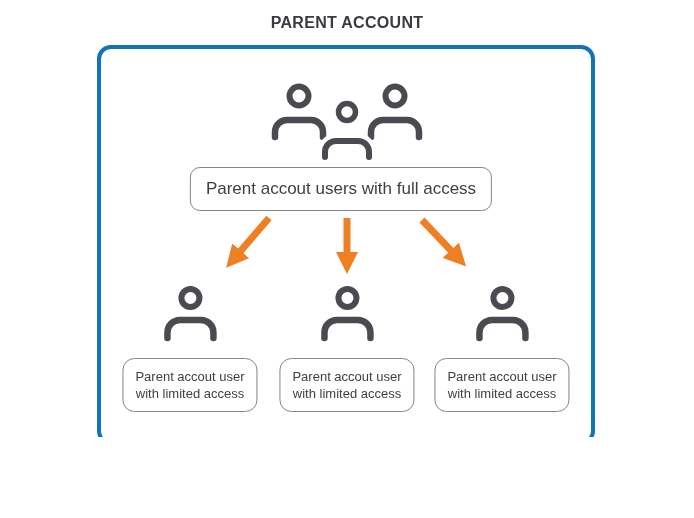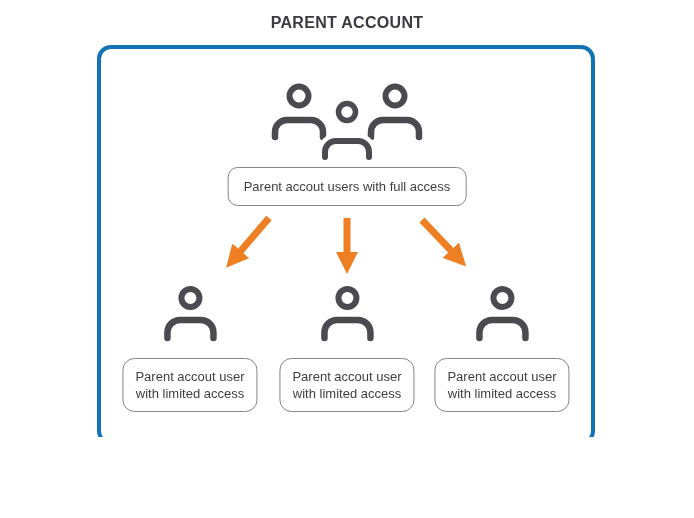--- a/index.html
+++ b/index.html
@@ -29,22 +29,22 @@
     position:absolute;left:246px;top:32px;transform:translateX(-50%);
     width:156px;height:84px;
   }
 
   .label-pill{
     border:1.5px solid var(--box-border-gray);
     border-radius:10px;background:#fff;color:var(--text-dark);
     white-space:nowrap;
   }
   .full-access{
-    position:absolute;left:246px;top:118px;transform:translateX(-50%);
-    padding:11px 15px;font-size:13px;
+    position:absolute;left:240px;top:118px;transform:translateX(-50%);
+    padding:11px 15px;font-size:17px;
   }
 
   .arrows-svg{position:absolute;left:0;top:0;width:490px;height:392px;pointer-events:none;}
   .arrow-line{stroke:var(--arrow-orange);stroke-width:7;fill:none;}
   #arrowhead path{fill:var(--arrow-orange);}
 
   .user-col{
     position:absolute;top:236px;transform:translateX(-50%);
     display:flex;flex-direction:column;align-items:center;gap:15px;
   }

